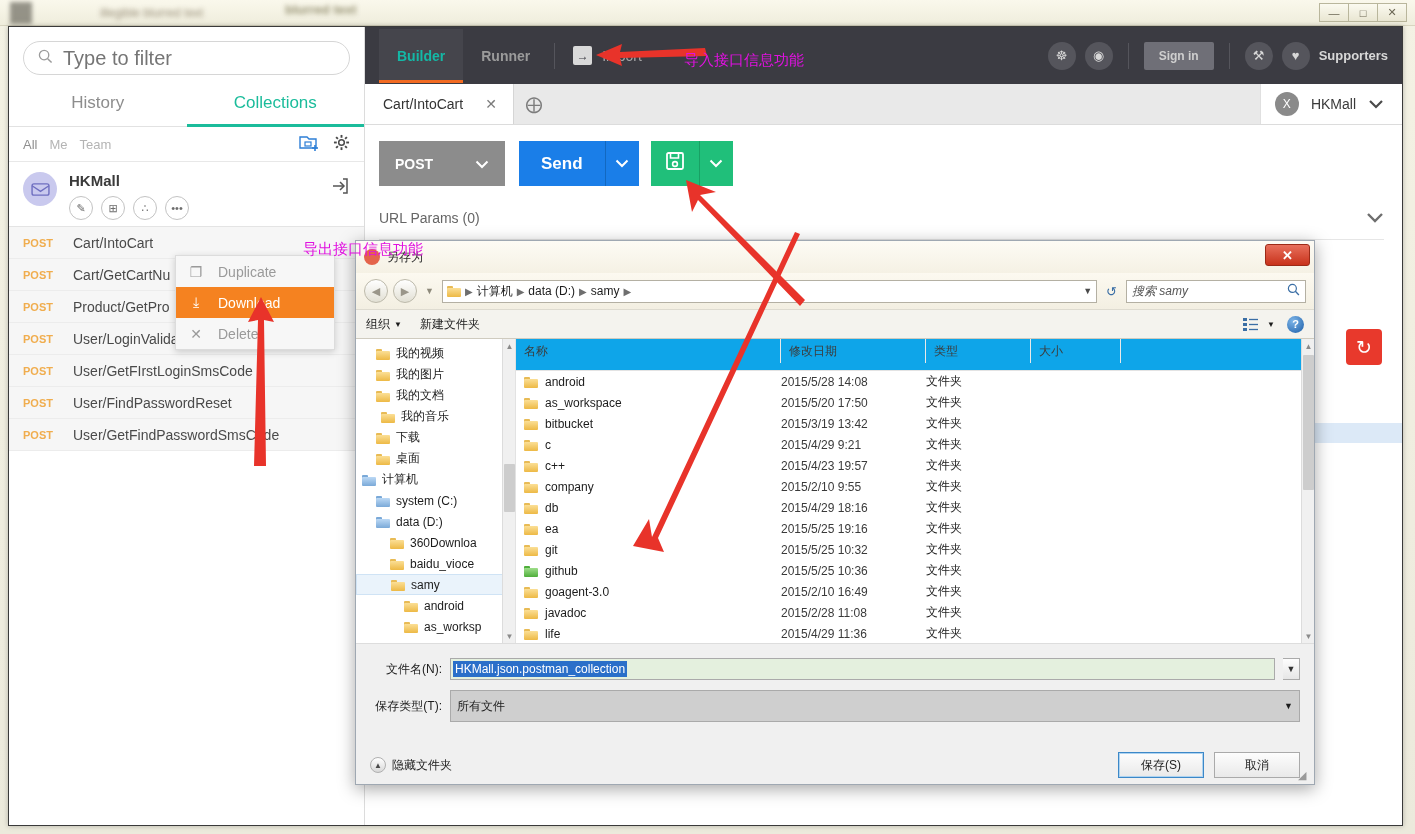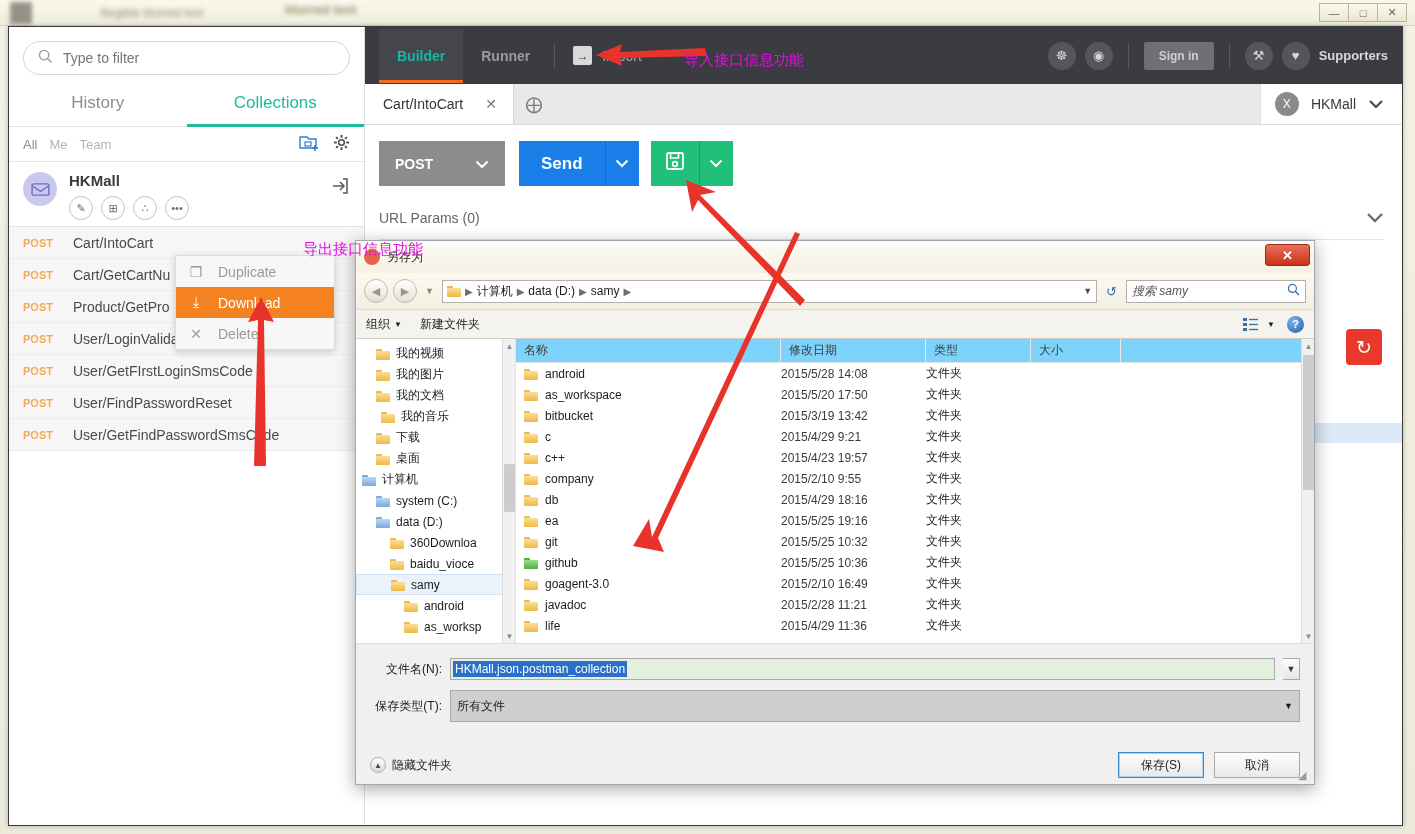--- a/index.html
+++ b/index.html
@@ -57,21 +57,21 @@
     position: absolute; left: 0; top: 0; width: 356px; height: 798px;
     background: #ffffff; border-right: 1px solid #dcdcdc;
   }
   .search-wrap { padding: 14px 14px 6px 14px; }
   .search-box {
     display: flex; align-items: center; gap: 10px;
     height: 34px; border: 1px solid #d6d6d6; border-radius: 18px;
     padding: 0 14px; background: #fff;
   }
   .search-box input {
-    border: 0; outline: 0; font-size: 14px; color: #b91c1c;
+    border: 0; outline: 0; font-size: 20px; color: #b91c1c;
     font-family: "Liberation Sans", sans-serif; width: 100%; background: transparent;
   }
   .tabs-hc { display: flex; border-bottom: 1px solid #e2e2e2; }
   .tab-hc {
     flex: 1; text-align: center; padding: 12px 0 13px;
     font-size: 17px; color: #8d8d8d; position: relative; cursor: pointer;
   }
   .tab-hc.active { color: #1bbc9b; }
   .tab-hc.active:after {
     content: ""; position: absolute; left: 0; right: 0; bottom: -1px;
@@ -302,23 +302,23 @@
   }
   .tree-item.sel { background: #eaf3fb; border: 1px solid #cfe3f5; }
   .tree-scroll {
     position: absolute; right: 0; top: 0; width: 13px; bottom: 0;
     background: #f0f0f0; border-left: 1px solid #dcdcdc;
   }
   .ts-thumb { position: absolute; left: 1px; top: 125px; width: 11px; height: 48px; background: #cdcdcd; border-radius:1px; }
   .ts-arrow { position:absolute; left:0; width:13px; height:14px; display:flex; align-items:center; justify-content:center; color:#8a8a8a; font-size:8px; }
   .list-pane { flex: 1; position: relative; overflow: hidden; }
   .lp-head {
-    display: flex; height: 24px; align-items: flex-end;
+    display: flex; height: 32px; align-items: flex-start;
     border-bottom: 1px solid #e3e3e3; font-size: 12px; color: #3c3c3c;
-    background: #7dd3fc;
+    background: #0ea5e9;
   }
   .lp-head div { padding-left: 8px; border-right: 1px solid #e9e9e9; height: 24px; line-height: 24px; cursor: pointer; }
   .col-name { width: 265px; }
   .col-date { width: 145px; }
   .col-type { width: 105px; }
   .col-size { width: 90px; }
   .lp-row {
     display: flex; height: 21px; align-items: center; font-size: 12px; color: #1c1c1c;
     cursor: pointer;
   }
@@ -853,21 +853,21 @@
               </div>
               <div class="c-date">2015/2/10 16:49</div>
               <div class="c-type">文件夹</div>
               <div></div>
             </div>
             <div class="lp-row">
               <div class="c-name">
                 <span class="folder"></span>
                 <span>javadoc</span>
               </div>
-              <div class="c-date">2015/2/28 11:21</div>
+              <div class="c-date">2015/2/28 11:08</div>
               <div class="c-type">文件夹</div>
               <div></div>
             </div>
             <div class="lp-row">
               <div class="c-name">
                 <span class="folder"></span>
                 <span>life</span>
               </div>
               <div class="c-date">2015/4/29 11:36</div>
               <div class="c-type">文件夹</div>

